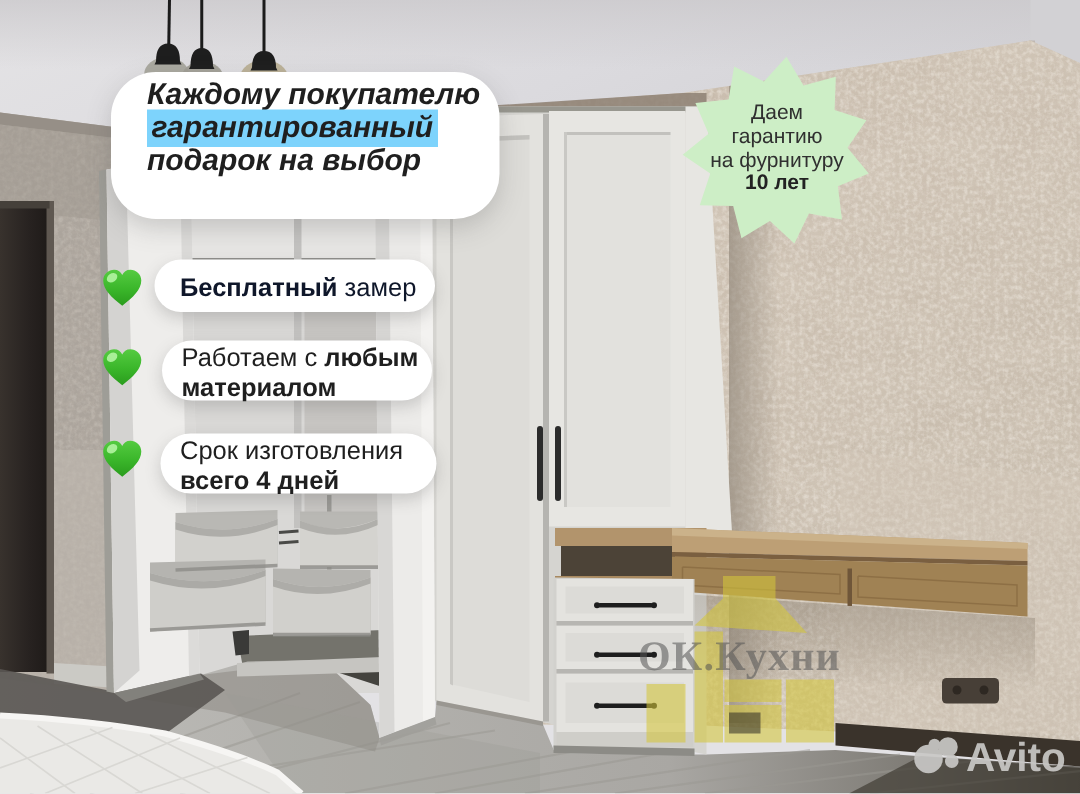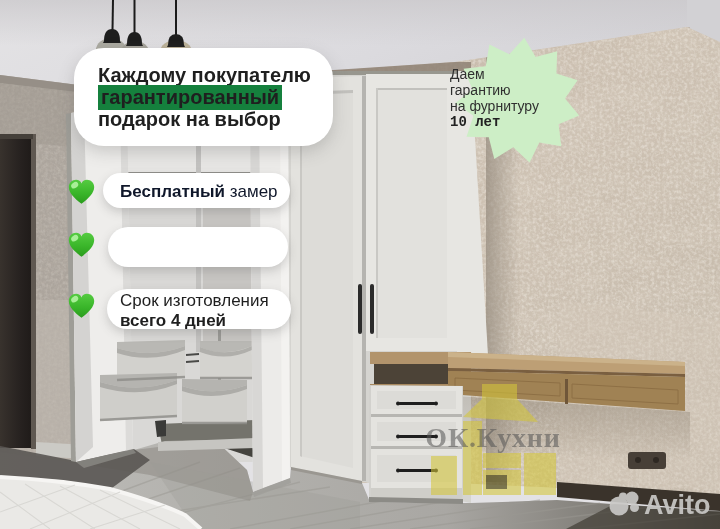--- a/index.html
+++ b/index.html
@@ -324,53 +324,54 @@
       <circle cx="11" cy="20" r="9.5"></circle>
       <circle cx="24" cy="12" r="6.5"></circle>
       <circle cx="15" cy="10.5" r="4"></circle>
       <circle cx="26.5" cy="21.5" r="4.5"></circle>
       <text x="36" y="28" font-size="27" font-weight="bold" font-family="Liberation Sans">Avito</text>
     </g>
   </svg>
 
   <div class="abs" style="left:74px;top:48px;width:259px;height:98px;background:#fff;border-radius:30px;box-shadow:0 6px 16px rgba(90,90,90,.25);"></div>
 
-  <div class="abs" style="left:98px;top:64px;width:232px;font-size:20px;line-height:22px;font-weight:bold;color:#1f1f1f;">
+  <div class="abs" style="left:98px;top:52px;width:232px;font-size:20px;line-height:22px;font-weight:bold;color:#1f1f1f;font-style:italic;">
     Каждому покупателю<br>
-    <span style="background:#15803d;padding:1px 3px 2px;">гарантированный</span><br>
+    <span style="background:#7dd3fc;padding:1px 3px 2px;">гарантированный</span><br>
     подарок на выбор
   </div>
 
   <svg class="abs" style="left:67px;top:178px;" width="29" height="28" viewBox="0 0 32 30">
     <defs></defs>
     <path d="M16 28 C8 22 2 16 2 9.5 C2 4.5 6 1.5 10 1.5 C13 1.5 15 3 16 5.5 C17 3 19 1.5 22 1.5 C26 1.5 30 4.5 30 9.5 C30 16 24 22 16 28 Z" fill="url(#heartg)"></path>
     <ellipse cx="8.5" cy="7.5" rx="4.2" ry="3.1" fill="#a8ef97" transform="rotate(-35 8.5 7.5)"></ellipse>
   </svg>
 
   <div class="abs" style="left:103px;top:173px;width:187px;height:35px;background:#fff;border-radius:18px;box-shadow:0 4px 10px rgba(90,90,90,.25);"></div>
   <div class="abs" style="left:120px;top:182px;font-size:17px;color:#0f172a;"><b>Бесплатный</b> замер</div>
 
   <svg class="abs" style="left:67px;top:231px;" width="29" height="28" viewBox="0 0 32 30">
     <defs></defs>
     <path d="M16 28 C8 22 2 16 2 9.5 C2 4.5 6 1.5 10 1.5 C13 1.5 15 3 16 5.5 C17 3 19 1.5 22 1.5 C26 1.5 30 4.5 30 9.5 C30 16 24 22 16 28 Z" fill="url(#heartg)"></path>
     <ellipse cx="8.5" cy="7.5" rx="4.2" ry="3.1" fill="#a8ef97" transform="rotate(-35 8.5 7.5)"></ellipse>
   </svg>
 
   <div class="abs" style="left:108px;top:227px;width:180px;height:40px;background:#fff;border-radius:20px;box-shadow:0 4px 10px rgba(90,90,90,.25);"></div>
+  <div class="abs" style="left:121px;top:229px;font-size:17px;line-height:19.5px;color:#1f1f1f;">Работаем с <b>любым<br>материалом</b></div>
 
   <svg class="abs" style="left:67px;top:292px;" width="29" height="28" viewBox="0 0 32 30">
     <defs></defs>
     <path d="M16 28 C8 22 2 16 2 9.5 C2 4.5 6 1.5 10 1.5 C13 1.5 15 3 16 5.5 C17 3 19 1.5 22 1.5 C26 1.5 30 4.5 30 9.5 C30 16 24 22 16 28 Z" fill="url(#heartg)"></path>
     <ellipse cx="8.5" cy="7.5" rx="4.2" ry="3.1" fill="#a8ef97" transform="rotate(-35 8.5 7.5)"></ellipse>
   </svg>
 
   <div class="abs" style="left:107px;top:289px;width:184px;height:40px;background:#fff;border-radius:20px;box-shadow:0 4px 10px rgba(90,90,90,.25);"></div>
   <div class="abs" style="left:120px;top:291px;font-size:17px;line-height:19.5px;color:#1f1f1f;">Срок изготовления<br><b>всего 4 дней</b></div>
 
   <svg class="abs" style="left:450px;top:33px;" width="136" height="135" viewBox="0 0 136 135">
     <polygon fill="#cdeec6" points="74.3,4.8 85.7,24.0 107.2,18.2 106.4,40.4 127.6,47.2 115.0,65.5 129.2,82.6 108.6,91.2 111.3,113.3 89.3,109.4 79.6,129.4 63.3,114.3 44.3,125.9 38.8,104.3 16.5,103.8 23.5,82.7 5.1,70.2 22.4,56.2 13.6,35.7 35.7,33.3 39.4,11.4 59.3,21.3"></polygon>
   </svg>
 
-  <div class="abs" style="left:450px;top:67px;width:136px;text-align:left;font-size:14px;line-height:15.8px;color:#303030;">
-    Даем<br>гарантию<br>на фурнитуру<br><b style="color:#222;font-family:Liberation Mono, monospace;">10 лет</b>
+  <div class="abs" style="left:450px;top:67px;width:136px;text-align:center;font-size:14px;line-height:15.8px;color:#303030;">
+    Даем<br>гарантию<br>на фурнитуру<br><b style="color:#222;">10 лет</b>
   </div>
 
 </div>
 
 </body></html>

